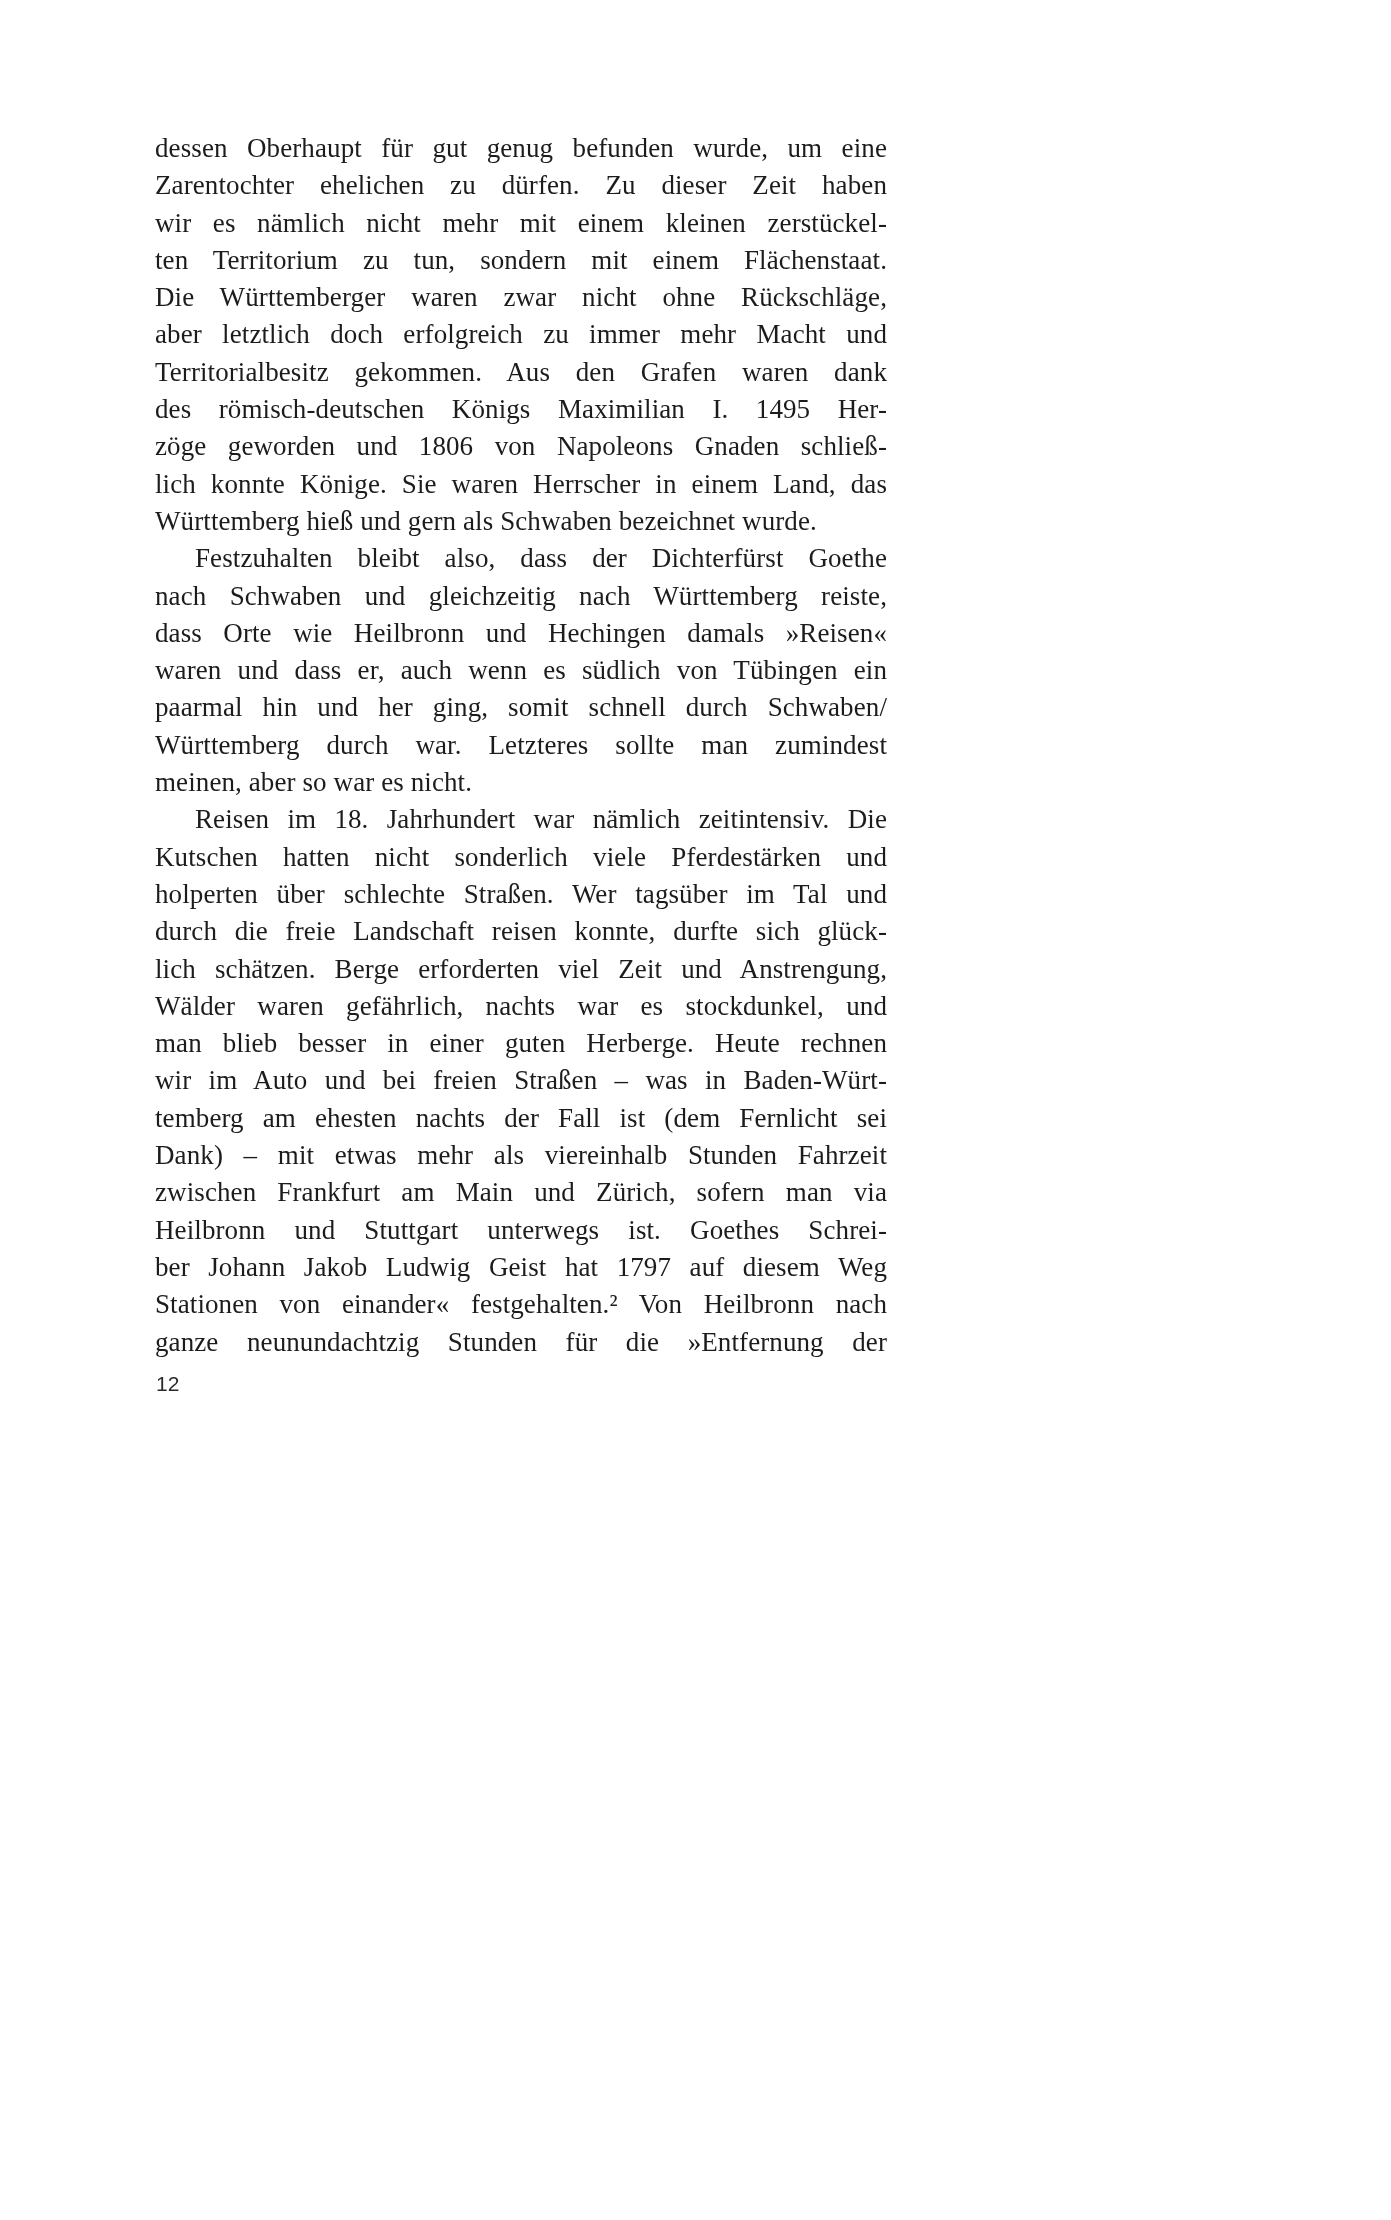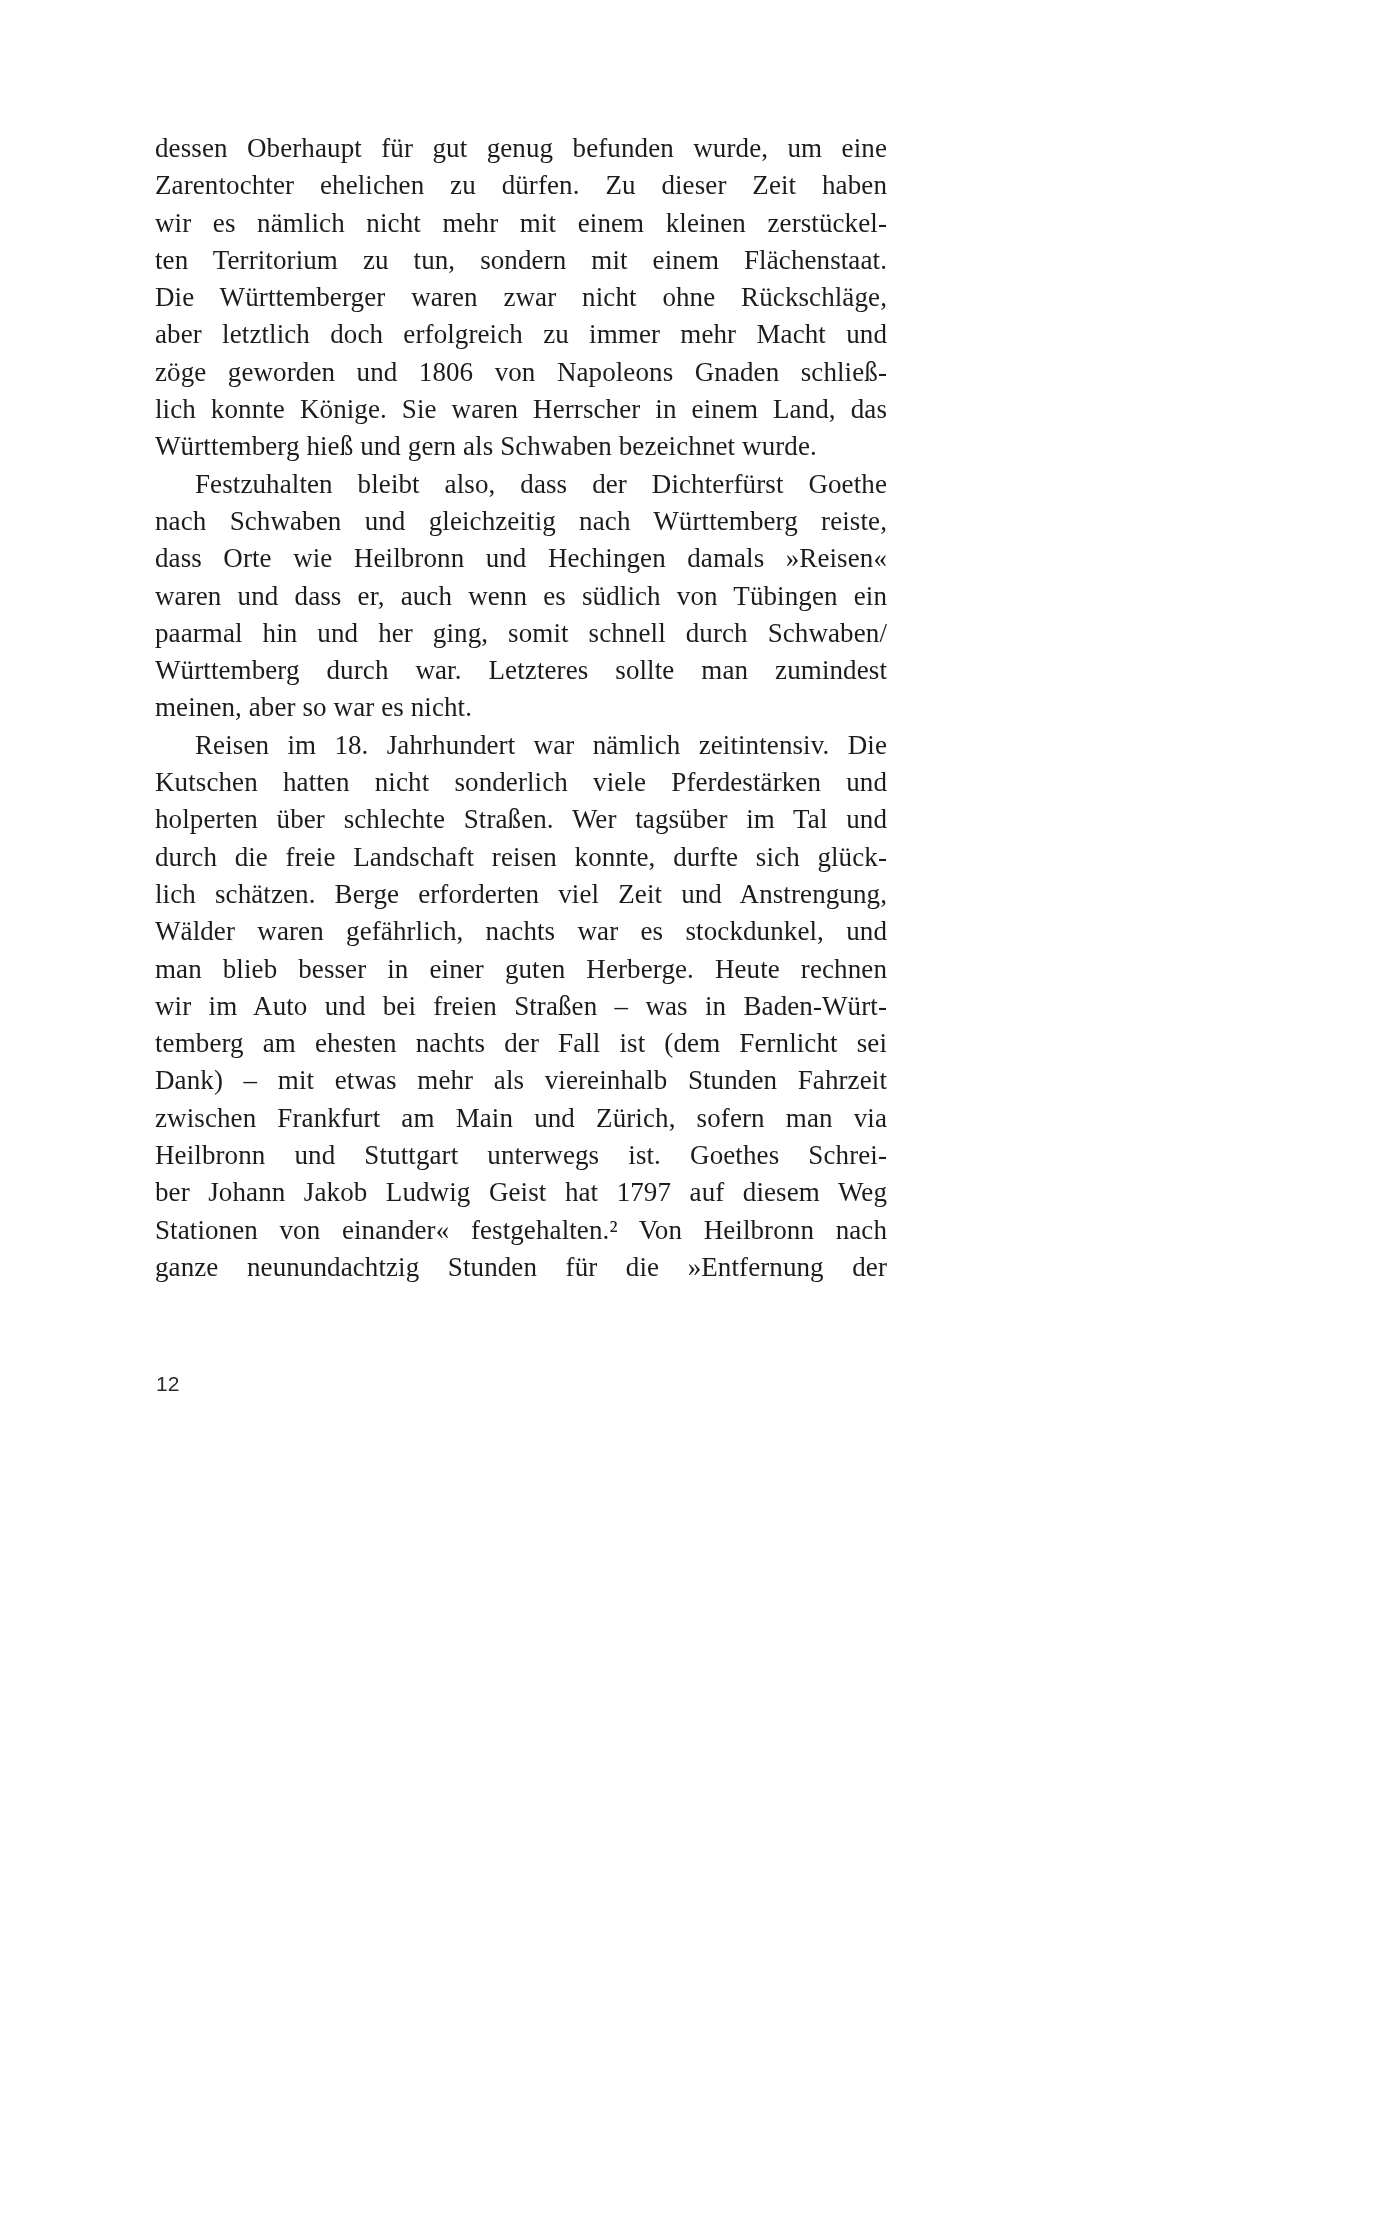--- a/index.html
+++ b/index.html
@@ -48,20 +48,22 @@
 <body>
 
 <div class="page">
   <div class="text-block" id="text-block">
       <div class="line">dessen Oberhaupt für gut genug befunden wurde, um eine</div>
       <div class="line">Zarentochter ehelichen zu dürfen. Zu dieser Zeit haben</div>
       <div class="line">wir es nämlich nicht mehr mit einem kleinen zerstückel-</div>
       <div class="line">ten Territorium zu tun, sondern mit einem Flächenstaat.</div>
       <div class="line">Die Württemberger waren zwar nicht ohne Rückschläge,</div>
       <div class="line">aber letztlich doch erfolgreich zu immer mehr Macht und</div>
+      <div class="line">Territorialbesitz gekommen. Aus den Grafen waren dank</div>
+      <div class="line">des römisch-deutschen Königs Maximilian I. 1495 Her-</div>
       <div class="line">zöge geworden und 1806 von Napoleons Gnaden schließ-</div>
       <div class="line">lich konnte Könige. Sie waren Herrscher in einem Land, das</div>
       <div class="line para-end">Württemberg hieß und gern als Schwaben bezeichnet wurde.</div>
       <div class="line indent">Festzuhalten bleibt also, dass der Dichterfürst Goethe</div>
       <div class="line">nach Schwaben und gleichzeitig nach Württemberg reiste,</div>
       <div class="line">dass Orte wie Heilbronn und Hechingen damals »Reisen«</div>
       <div class="line">waren und dass er, auch wenn es südlich von Tübingen ein</div>
       <div class="line">paarmal hin und her ging, somit schnell durch Schwaben/</div>
       <div class="line">Württemberg durch war. Letzteres sollte man zumindest</div>
       <div class="line para-end">meinen, aber so war es nicht.</div>

